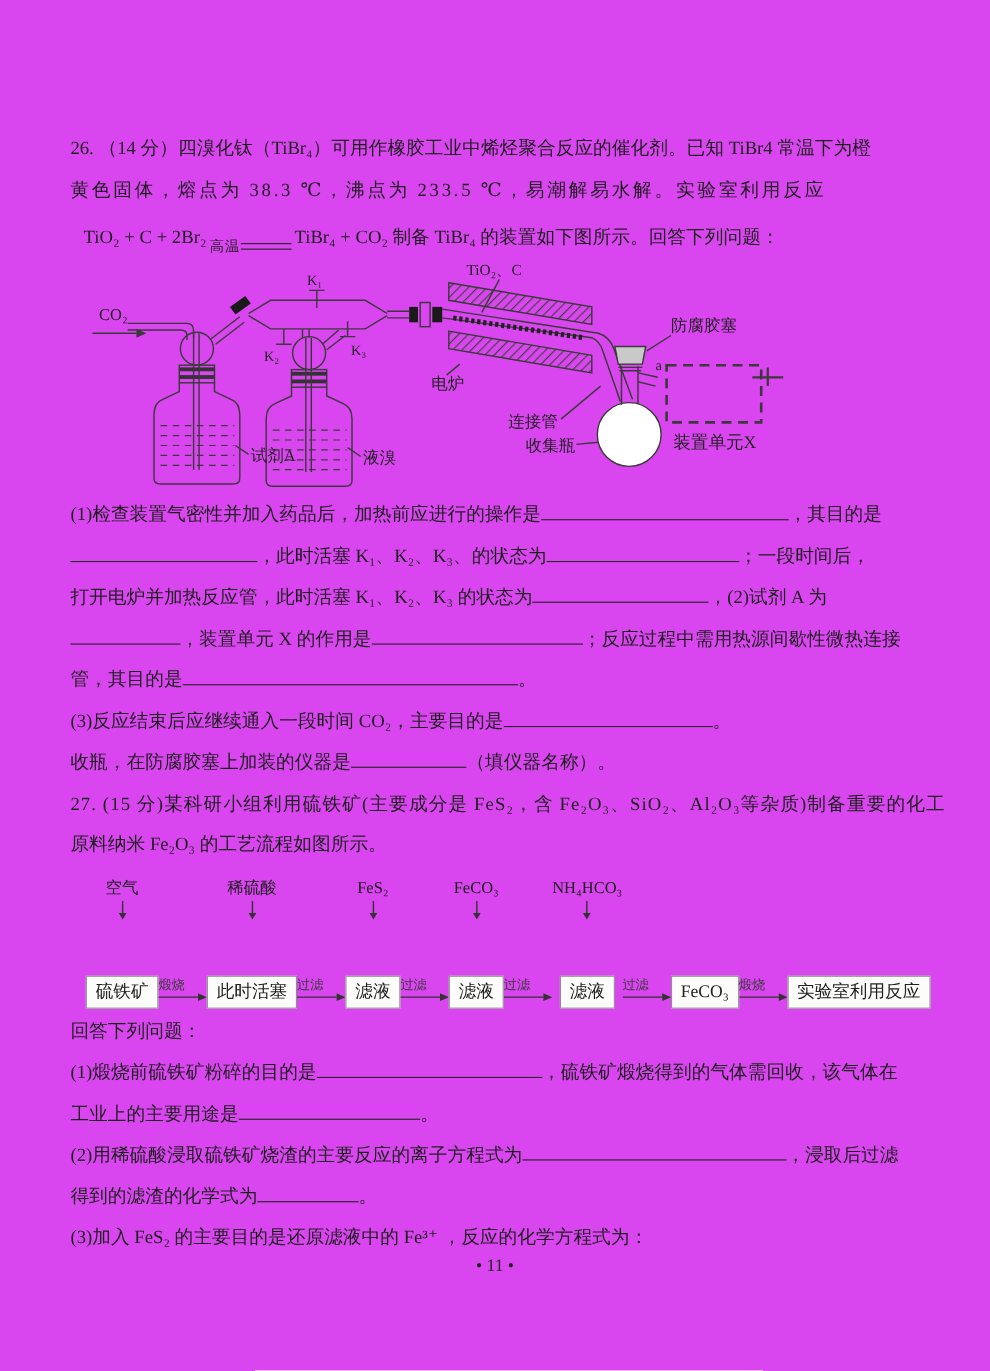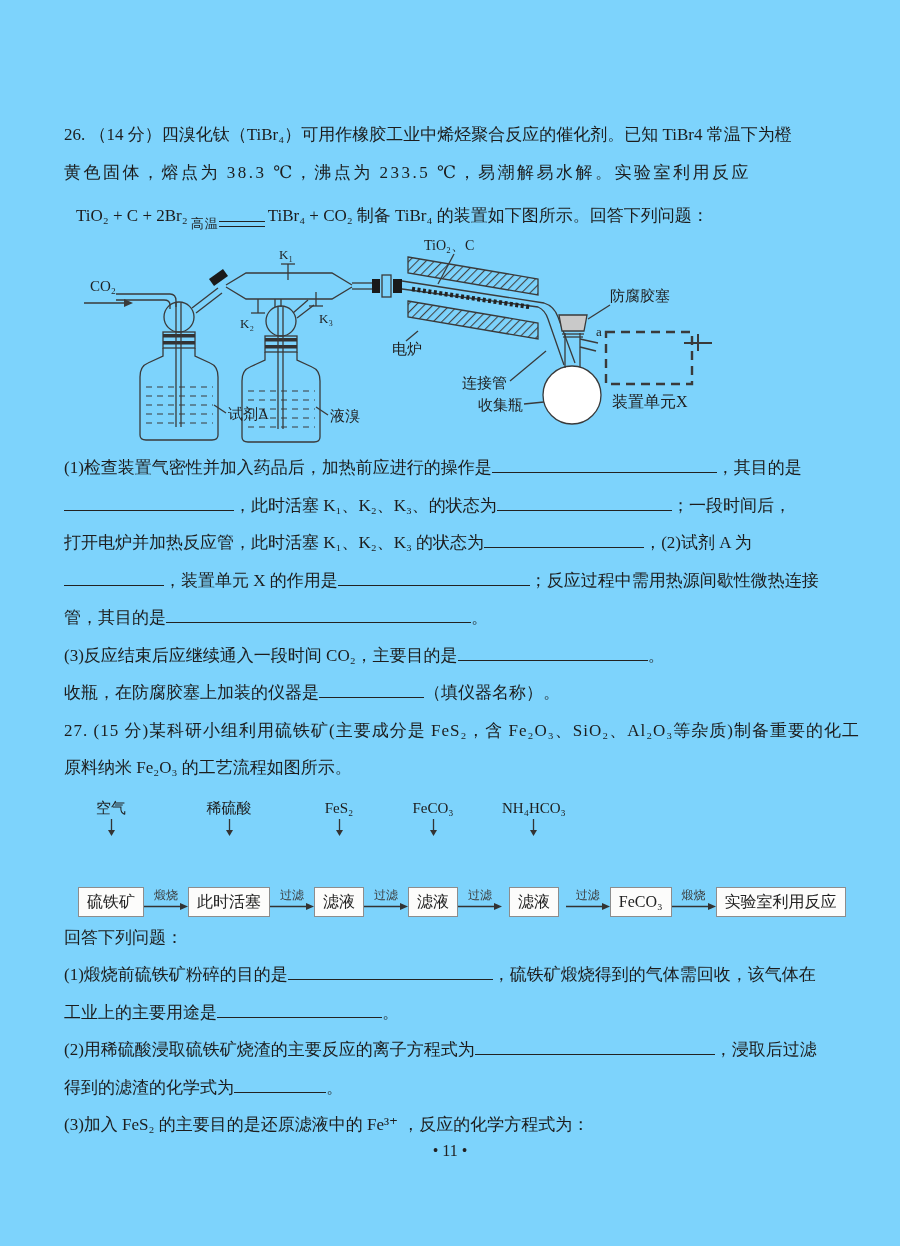--- a/index.html
+++ b/index.html
@@ -1,37 +1,37 @@
 <!DOCTYPE html>
 <html><head>
 <meta charset="utf-8">
 <style>
   html,body{margin:0;padding:0;background:#ffffff;}
-  .page{position:relative;width:900px;height:1246px;background:#7dd3fc;overflow:hidden;
+  .page{position:relative;width:900px;height:1246px;background:#d946ef;overflow:hidden;
         font-family:"Liberation Serif","DejaVu Serif",serif;color:#1d1d1d;}
   .content{padding:116px 60px 0 64px;}
   .line{font-size:17px;line-height:37.5px;white-space:nowrap;}
   .ls2{letter-spacing:2.5px;}
   .ls1{letter-spacing:1px;}
   .bl{display:inline-block;border-bottom:1.3px solid #222;height:1.02em;vertical-align:baseline;}
   .eq-line{line-height:30px;margin:10px 0 6px 12px;}
   .cond{display:inline-flex;align-items:center;vertical-align:-7px;margin:0 3px;}
   .cond-text{font-size:13px;line-height:13px;letter-spacing:1px;}
   .cond-bar{width:46px;height:4px;border-top:1.6px solid #222;border-bottom:1.6px solid #222;margin-top:1px;}
   .eq-tail{margin-left:4px;}
   svg{font-family:inherit;}
   .apparatus{display:block;margin:2px 0 4px 12px;}
   
   .flow{display:flex;align-items:flex-end;margin:12px 0 2px 14px;}
   .stage{display:flex;flex-direction:column;align-items:center;}
   .f-input{font-size:15px;line-height:19px;color:#1d1d1d;white-space:nowrap;}
   .f-down{height:18px;display:flex;align-items:flex-start;margin:1px 0 2px 0;}
   .f-box{border:1px solid #8d8d8d;padding:2px 8px;font-size:16px;line-height:24px;
          background:#fcfcfb;white-space:nowrap;color:#222;margin-top:48px;}
-  .f-arrow{display:flex;flex-direction:column;align-items:center;margin-bottom:6px;}
+  .f-arrow{display:flex;flex-direction:column;margin-bottom:6px;}
   .f-step{font-size:12px;line-height:14px;color:#3a3a3a;white-space:nowrap;}
   .footer{position:absolute;left:0;right:0;bottom:86px;text-align:center;font-size:16px;color:#222;}
 </style>
 </head>
 <body>
 
 <div class="page">
  <div class="content">
 
   <div class="line"><span>26. （14 分）四溴化钛（TiBr₄）可用作橡胶工业中烯烃聚合反应的催化剂。已知 TiBr4 常温下为橙</span></div>

